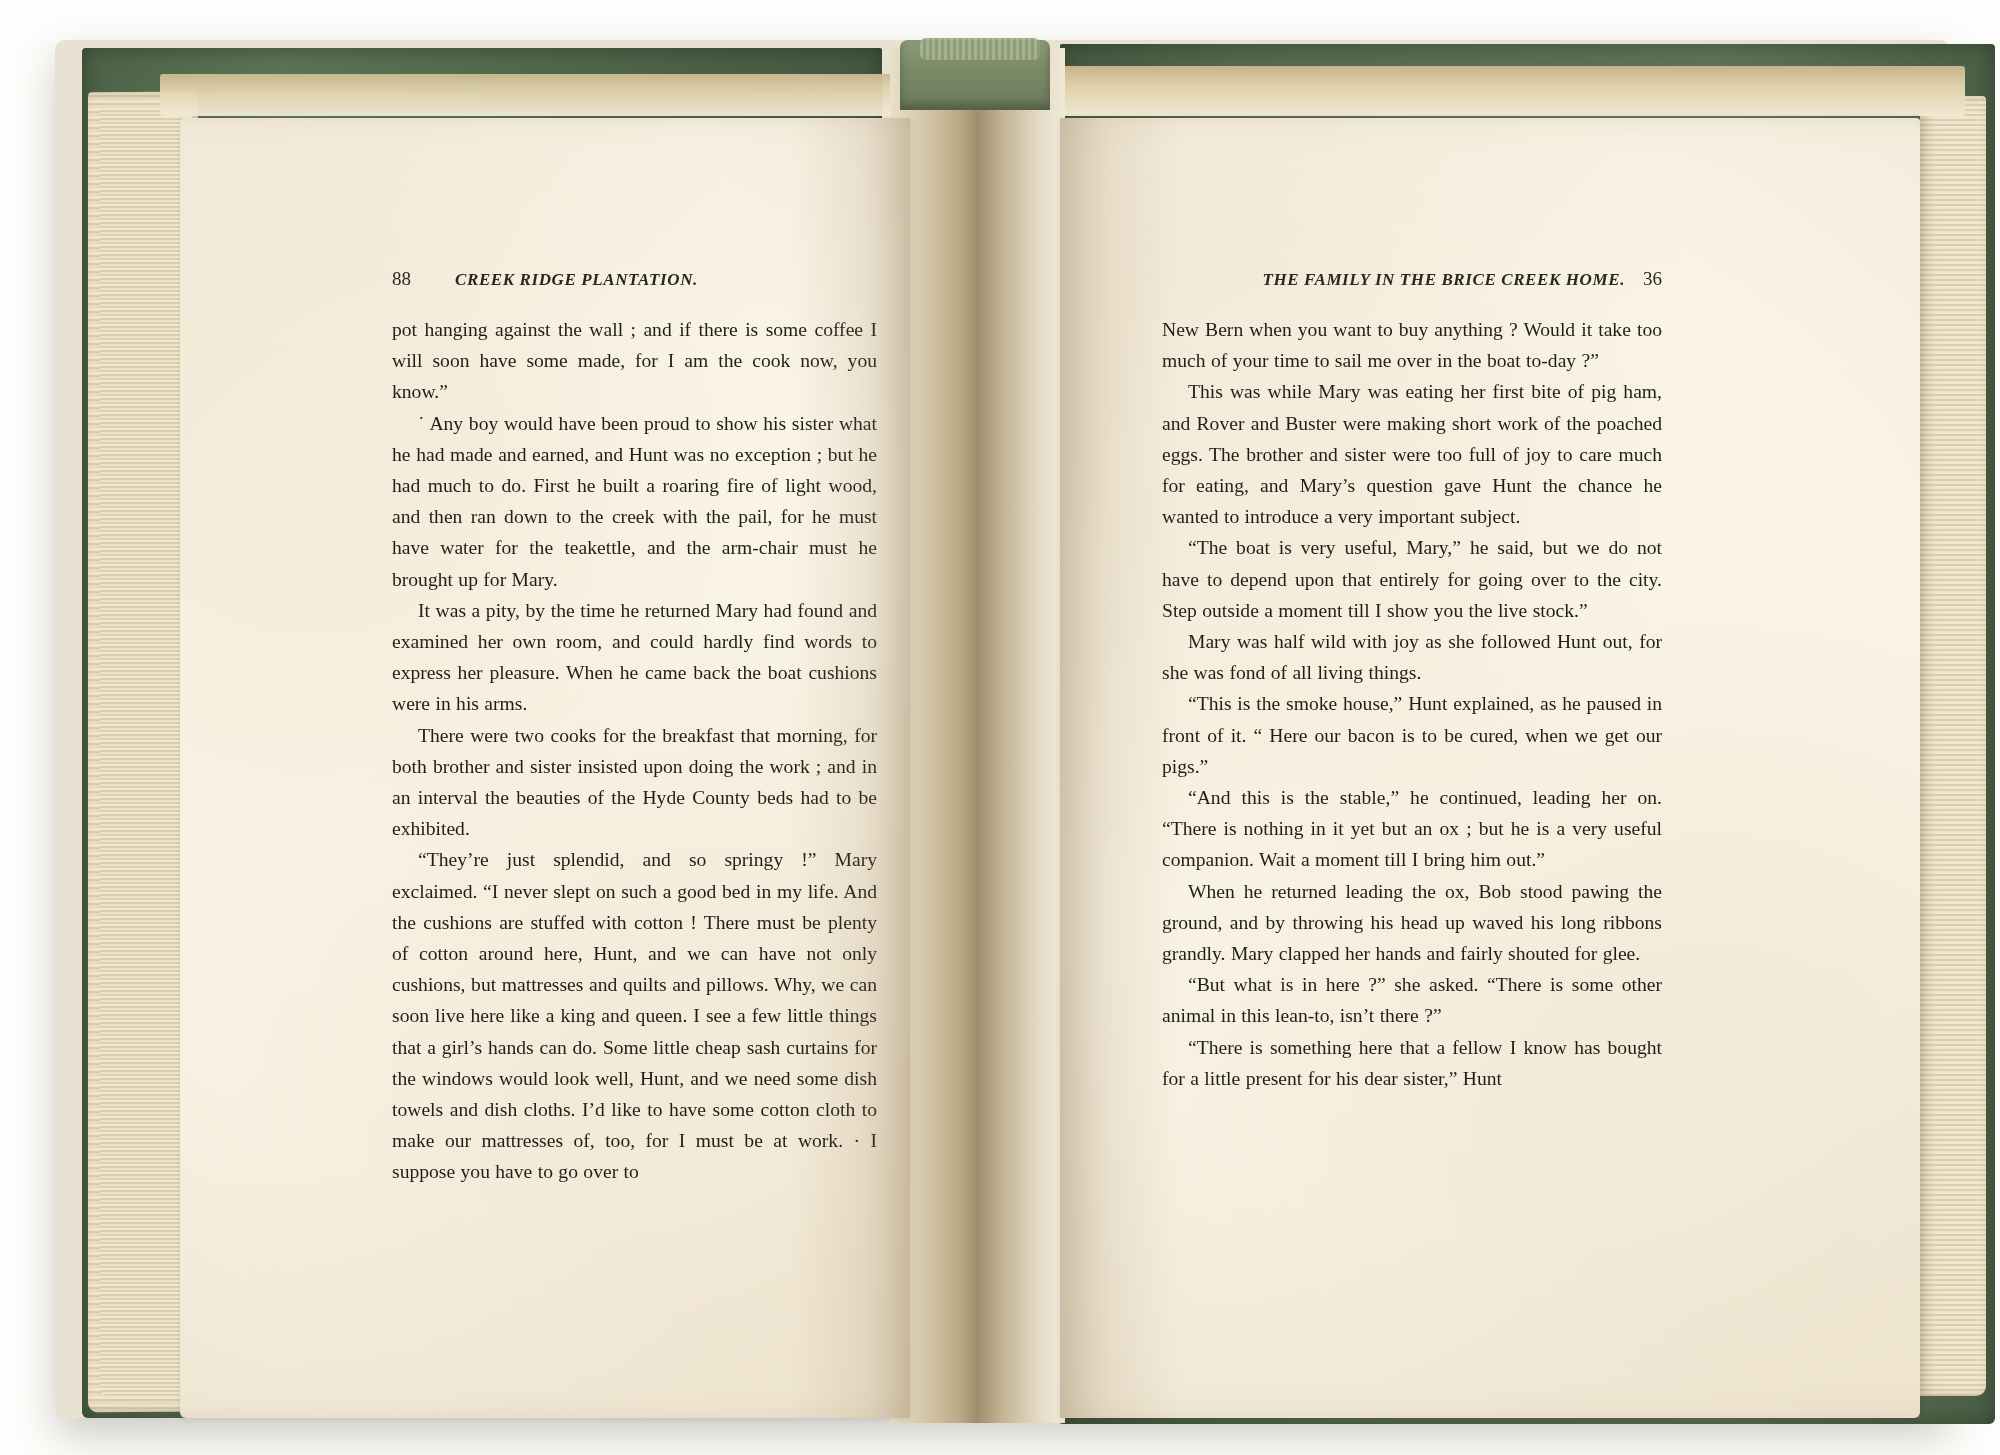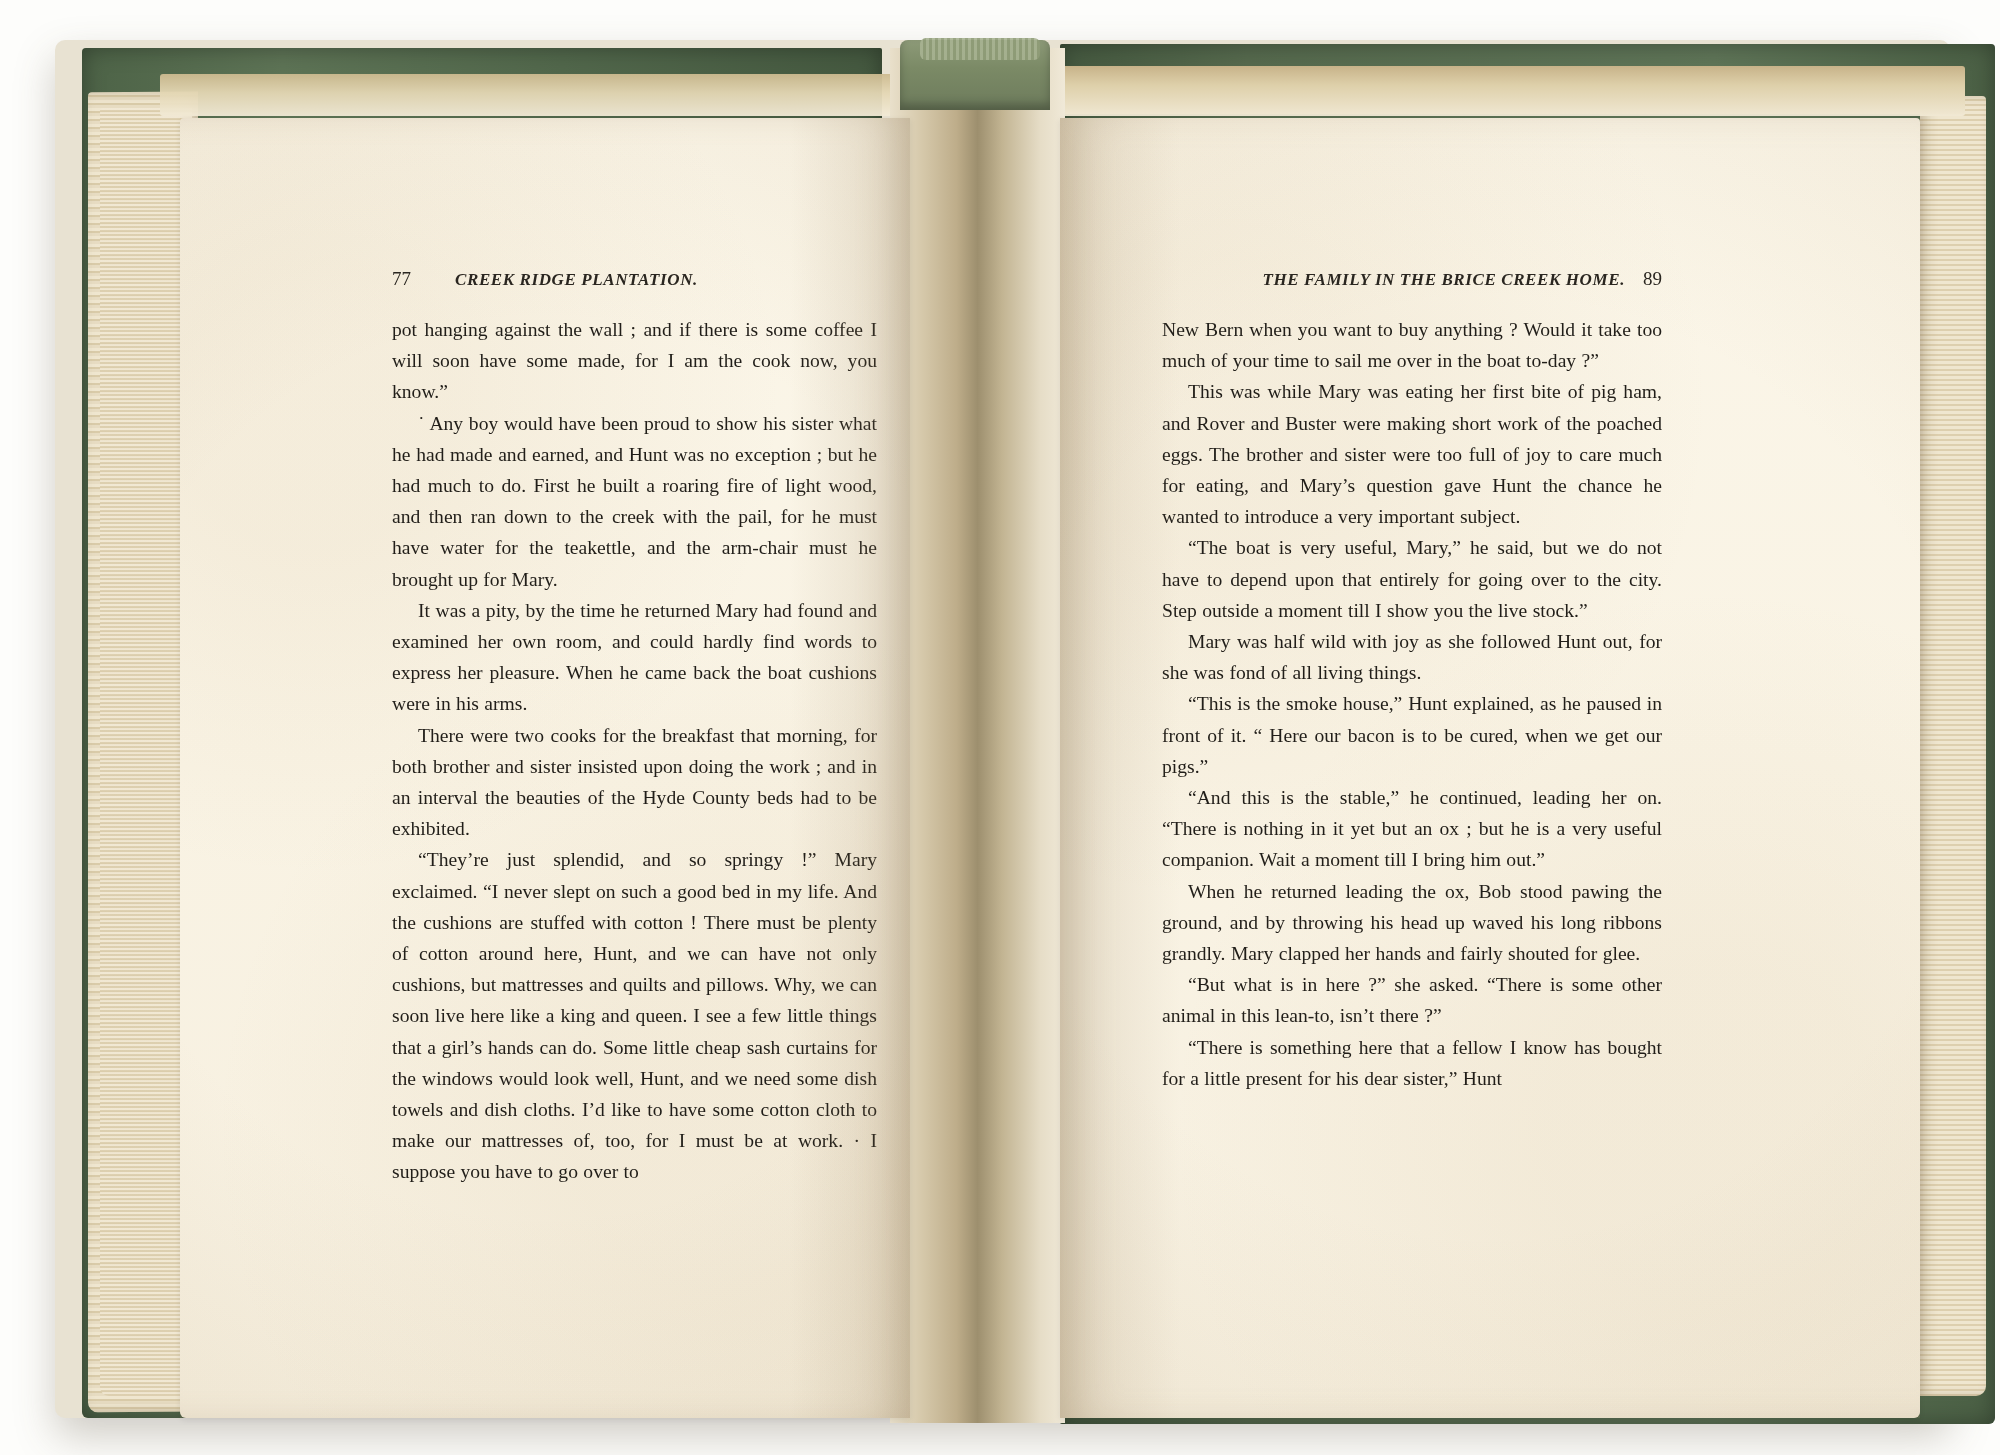--- a/index.html
+++ b/index.html
@@ -280,42 +280,42 @@
     <div class="gutter"></div>
     <div class="spine-frayed"></div>
     <div class="spine-thread"></div>
 
     <div class="page page-left">
       <div class="foxing"></div>
 
       <div class="text-block">
 
         <div class="running-head rh-left">
-          <span class="folio">77</span>
+          <span class="folio">88</span>
           <span class="rh-title">CREEK RIDGE PLANTATION.</span>
         </div>
 
         <p class="para">pot hanging against the wall ; and if there is some coffee I will soon have some made, for I am the cook now, you know.”</p>
         <p class="para indent">˙ Any boy would have been proud to show his sister what he had made and earned, and Hunt was no exception ; but he had much to do.   First he built a roaring fire of light wood, and then ran down to the creek with the pail, for he must have water for the teakettle, and the arm-chair must he brought up for Mary.</p>
         <p class="para indent">It was a pity, by the time he returned Mary had found and examined her own room, and could hardly find words to express her pleasure.   When he came back the boat cushions were in his arms.</p>
         <p class="para indent">There were two cooks for the breakfast that morning, for both brother and sister insisted upon doing the work ; and in an interval the beauties of the Hyde County beds had to be exhibited.</p>
         <p class="para indent">“They’re just splendid, and so springy !”  Mary exclaimed.   “I never slept on such a good bed in my life.    And the cushions are stuffed with cotton ! There must be plenty of cotton around here, Hunt, and we can have not only cushions, but mattresses and quilts and pillows.   Why, we can soon live here like a king and queen.   I see a few little things that a girl’s hands can do.   Some little cheap sash curtains for the windows would look well, Hunt, and we need some dish towels and dish cloths.   I’d like to have some cotton cloth to make our mattresses of, too, for I must be at work.  · I suppose you have to go over to</p>
       </div>
 
       <div class="gutter-shade-left"></div>
     </div>
 
     <div class="page page-right">
       <div class="foxing"></div>
 
       <div class="text-block">
 
         <div class="running-head rh-right">
           <span class="rh-title">THE FAMILY IN THE BRICE CREEK HOME.</span>
-          <span class="folio">89</span>
+          <span class="folio">36</span>
         </div>
 
         <p class="para">New Bern when you want to buy anything ?   Would it take too much of your time to sail me over in the boat to-day ?”</p>
         <p class="para indent">This was while Mary was eating her first bite of pig ham, and Rover and Buster were making short work of the poached eggs.   The brother and sister were too full of joy to care much for eating, and Mary’s question gave Hunt the chance he wanted to introduce a very important subject.</p>
         <p class="para indent">“The boat is very useful, Mary,” he said, but we do not have to depend upon that entirely for going over to the city.   Step outside a moment till I show you the live stock.”</p>
         <p class="para indent">Mary was half wild with joy as she followed Hunt out, for she was fond of all living things.</p>
         <p class="para indent">“This is the smoke house,” Hunt explained, as he paused in front of it.   “ Here our bacon is to be cured, when we get our pigs.”</p>
         <p class="para indent">“And this is the stable,” he continued, leading her on.   “There is nothing in it yet but an ox ; but he is a very useful companion.   Wait a moment till I bring him out.”</p>
         <p class="para indent">When he returned leading the ox, Bob stood pawing the ground, and by throwing his head up waved his long ribbons grandly.   Mary clapped her hands and fairly shouted for glee.</p>
         <p class="para indent">“But what is in here ?” she asked.   “There is some other animal in this lean-to, isn’t there ?”</p>

